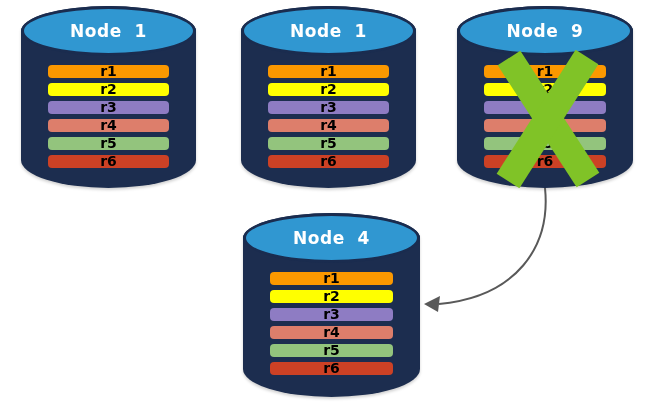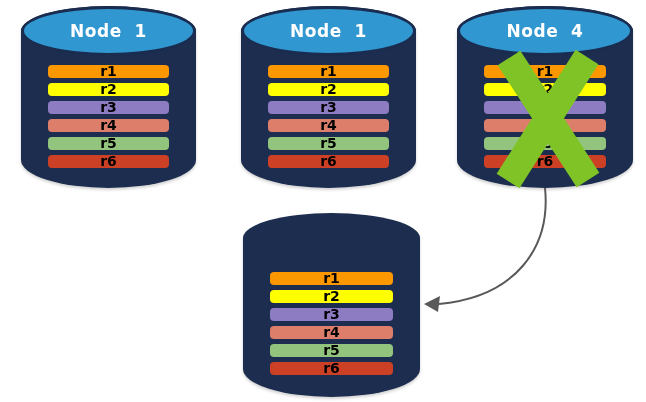--- a/index.html
+++ b/index.html
@@ -67,38 +67,41 @@
       <div class="row" style="background-color: rgb(142, 124, 195);">r3</div>
       <div class="row" style="background-color: rgb(221, 126, 107);">r4</div>
       <div class="row" style="background-color: rgb(147, 196, 125);">r5</div>
       <div class="row" style="background-color: rgb(204, 65, 37);">r6</div>
     </div>
   </div>
 
   <div class="cylinder pos-node3">
     <div class="cyl-body" style="background-color: rgb(28, 45, 79);"></div>
     <div class="cyl-top" style="background-color: rgb(48, 151, 209); border-color: rgb(26, 44, 79);">
-      <span class="cyl-title" style="color: rgb(255, 255, 255);">Node  4</span>
+      <span class="cyl-title" style="color: rgb(255, 255, 255);">Node  9</span>
     </div>
     <div class="rows">
       <div class="row" style="background-color: rgb(251, 152, 0);">r1</div>
       <div class="row" style="background-color: rgb(255, 255, 0);">r2</div>
       <div class="row" style="background-color: rgb(142, 124, 195);">r3</div>
       <div class="row" style="background-color: rgb(221, 126, 107);">r4</div>
       <div class="row" style="background-color: rgb(147, 196, 125);">r5</div>
       <div class="row" style="background-color: rgb(204, 65, 37);">r6</div>
     </div>
     <svg class="cross-svg" width="106" height="138" viewBox="0 0 106 138">
       <line x1="14" y1="8" x2="93" y2="130" stroke-width="27" style="stroke: rgb(128, 195, 39);"></line>
       <line x1="92" y1="7" x2="13" y2="131" stroke-width="27" style="stroke: rgb(128, 195, 39);"></line>
     </svg>
   </div>
 
   <div class="cylinder pos-node4">
     <div class="cyl-body" style="background-color: rgb(28, 45, 79);"></div>
+    <div class="cyl-top" style="background-color: rgb(48, 151, 209); border-color: rgb(26, 44, 79);">
+      <span class="cyl-title" style="color: rgb(255, 255, 255);">Node  4</span>
+    </div>
     <div class="rows">
       <div class="row" style="background-color: rgb(251, 152, 0);">r1</div>
       <div class="row" style="background-color: rgb(255, 255, 0);">r2</div>
       <div class="row" style="background-color: rgb(142, 124, 195);">r3</div>
       <div class="row" style="background-color: rgb(221, 126, 107);">r4</div>
       <div class="row" style="background-color: rgb(147, 196, 125);">r5</div>
       <div class="row" style="background-color: rgb(204, 65, 37);">r6</div>
     </div>
   </div>
 

